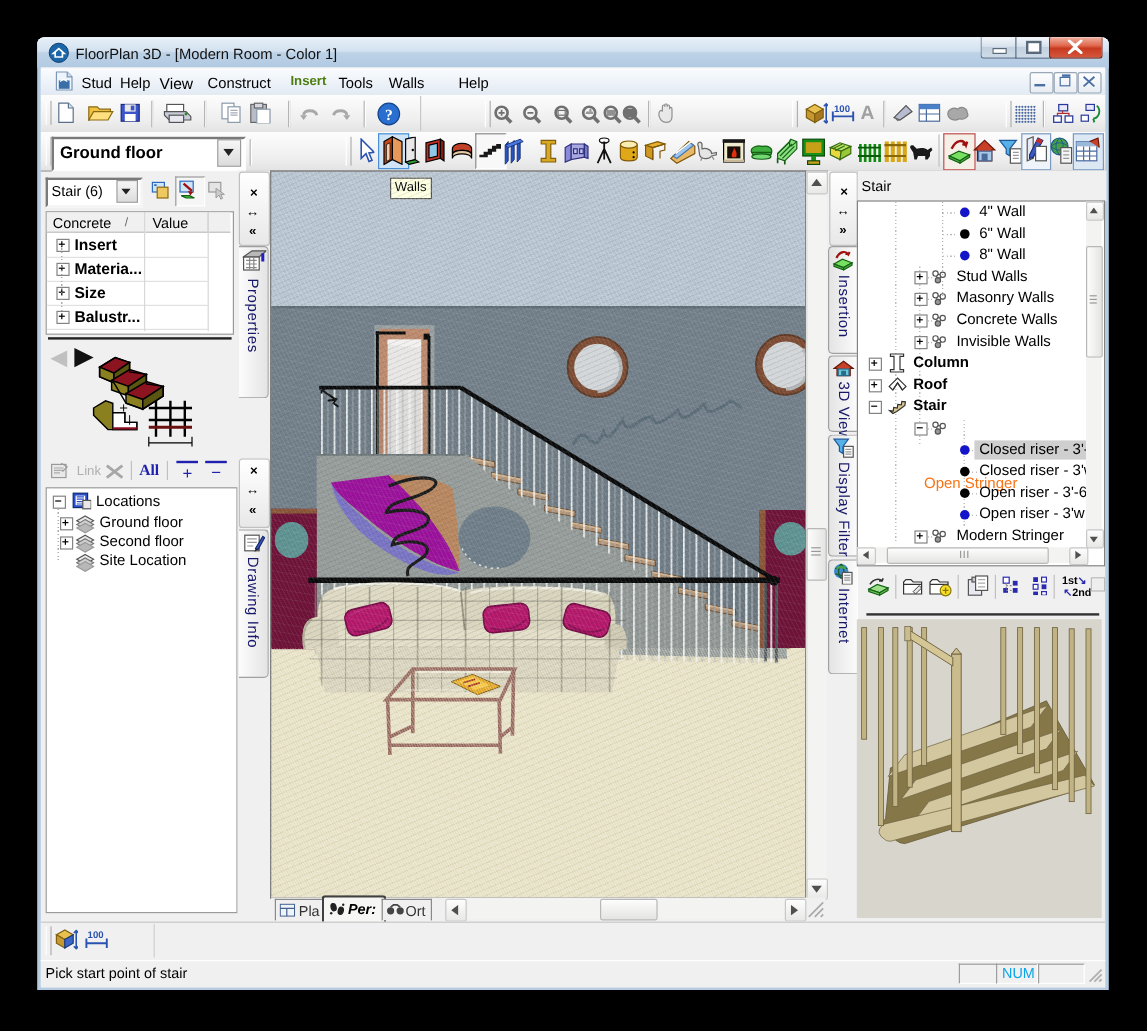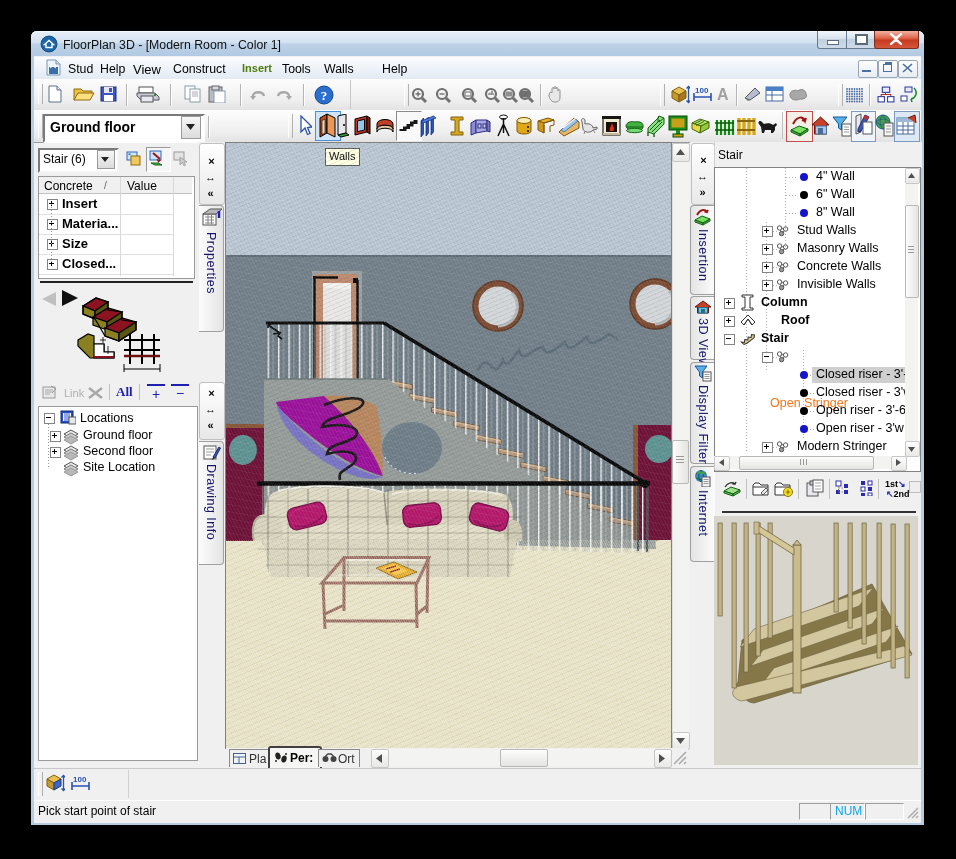--- a/index.html
+++ b/index.html
@@ -427,21 +427,21 @@
 <div class="tx" style="left:62px;top:216px;font-size:13px;font-weight:bold;color:#000;">Materia...</div>
 <div class="ab" style="left:39px;top:234px;width:134px;height:20px;border-bottom:1px solid #e0e0e0;"></div>
 <div class="ab" style="left:47px;top:239px;width:9px;height:9px;background:#fff;border:1px solid #848484;"></div>
 <div class="ab" style="left:49px;top:243px;width:5px;height:1px;background:#000;"></div>
 <div class="ab" style="left:51px;top:241px;width:1px;height:5px;background:#000;"></div>
 <div class="tx" style="left:62px;top:236px;font-size:13px;font-weight:bold;color:#000;">Size</div>
 <div class="ab" style="left:39px;top:254px;width:134px;height:20px;border-bottom:1px solid #e0e0e0;"></div>
 <div class="ab" style="left:47px;top:259px;width:9px;height:9px;background:#fff;border:1px solid #848484;"></div>
 <div class="ab" style="left:49px;top:263px;width:5px;height:1px;background:#000;"></div>
 <div class="ab" style="left:51px;top:261px;width:1px;height:5px;background:#000;"></div>
-<div class="tx" style="left:62px;top:256px;font-size:13px;font-weight:bold;color:#000;">Closed...</div>
+<div class="tx" style="left:62px;top:256px;font-size:13px;font-weight:bold;color:#000;">Balustr...</div>
 <div class="ab" style="left:51px;top:204px;width:1px;height:60px;background:repeating-linear-gradient(180deg,#999 0 1px,transparent 1px 3px);"></div>
 <div class="ab" style="left:120px;top:177px;width:1px;height:99px;background:#d8d8d8;"></div>
 <div class="ab" style="left:173px;top:177px;width:1px;height:99px;background:#d8d8d8;"></div>
 <div class="ab" style="left:40px;top:281px;width:153px;height:2px;background:#222;"></div>
 <svg class="ab" style="left:38px;top:284px" width="158" height="92" viewBox="0 0 158 92">
     <path d="M18 8 L4 15 L18 22 Z" fill="#c0c0c0"></path>
     <path d="M24 6 L40 14 L24 22 Z" fill="#111"></path>
     <g stroke="#000" stroke-width="1.2">
       <path d="M45 22 L58 14 L70 18 L57 27 Z" fill="#8c1420"></path>
       <path d="M45 22 L45 30 L57 35 L57 27 Z" fill="#8a8020"></path>
@@ -709,21 +709,21 @@
     <path d="M0.5 4 L12.5 4 M6 4 L6 10.5" stroke="#44618c"></path>
   </svg>
 <div class="tx" style="left:249px;top:752px;font-size:12px;color:#333;">Pla</div>
 <div class="ab" style="left:268px;top:746px;width:50px;height:21px;background:#f6f6f4;border:2px solid #404040;border-bottom:none;border-radius:3px 3px 0 0;"></div>
 <svg class="ab" style="left:274px;top:752px" width="14" height="12" viewBox="0 0 14 12">
     <ellipse cx="4" cy="4" rx="2.6" ry="3.6" fill="#222" transform="rotate(-15 4 4)"></ellipse>
     <ellipse cx="10" cy="7" rx="2.6" ry="3.6" fill="#222" transform="rotate(15 10 7)"></ellipse>
     <circle cx="2" cy="9" r="1" fill="#222"></circle>
     <circle cx="12" cy="2" r="1" fill="#222"></circle>
   </svg>
-<div class="tx" style="left:290px;top:751px;font-size:12px;font-weight:bold;color:#000;">Per:</div>
+<div class="tx" style="left:290px;top:751px;font-size:12px;font-weight:bold;color:#000;font-style:italic;">Per:</div>
 <div class="ab" style="left:318px;top:749px;width:40px;height:17px;background:#f0f0f0;border:1px solid #8a8a8a;border-bottom:none;"></div>
 <svg class="ab" style="left:322px;top:753px" width="15" height="10" viewBox="0 0 15 10">
     <circle cx="3.5" cy="6" r="3" fill="#444"></circle>
     <circle cx="11.5" cy="6" r="3" fill="#444"></circle>
     <path d="M3.5 3 L6 1 L9 1 L11.5 3" fill="none" stroke="#444" stroke-width="1.4"></path>
   </svg>
 <div class="tx" style="left:338px;top:752px;font-size:12px;color:#333;">Ort</div>
 <div class="ab" style="left:371px;top:749px;width:300px;height:17px;background:#f3f3f1;"></div>
 <div class="ab" style="left:371px;top:749px;width:16px;height:17px;background:linear-gradient(180deg,#fdfdfd,#e8e8e6);border:1px solid #c8c8c8;border-radius:2px;"></div>
 <svg class="ab" style="left:376px;top:754px" width="6" height="9" viewBox="0 0 6 9">
@@ -845,21 +845,21 @@
     <path d="M1 1 L12 1 L12 3 L9 3 L9 14 L12 14 L12 16 L1 16 L1 14 L4 14 L4 3 L1 3 Z" fill="#fff" stroke="#333"></path>
   </svg>
 <div class="tx" style="left:761px;top:295px;font-size:12.5px;font-weight:bold;color:#000;">Column</div>
 <div class="ab" style="left:724px;top:316px;width:9px;height:9px;background:#fff;border:1px solid #848484;"></div>
 <div class="ab" style="left:726px;top:320px;width:5px;height:1px;background:#000;"></div>
 <div class="ab" style="left:728px;top:318px;width:1px;height:5px;background:#000;"></div>
 <svg class="ab" style="left:740px;top:313px" width="16" height="14" viewBox="0 0 16 14">
     <path d="M1 9 L8 2 L15 9 L12 12 L8 6 L4 12 Z" fill="#fff" stroke="#333"></path>
     <path d="M4 12 L8 6 L12 12" fill="none" stroke="#333"></path>
   </svg>
-<div class="tx" style="left:761px;top:313px;font-size:12.5px;font-weight:bold;color:#000;margin-left:20px;">Roof</div>
+<div class="tx" style="left:761px;top:313px;font-size:12.5px;font-weight:bold;color:#000;">Roof</div>
 <div class="ab" style="left:724px;top:334px;width:9px;height:9px;background:#fff;border:1px solid #848484;"></div>
 <div class="ab" style="left:726px;top:338px;width:5px;height:1px;background:#000;"></div>
 <svg class="ab" style="left:740px;top:330px" width="16" height="16" viewBox="0 0 16 16">
     <path d="M2 13 L5 13 L5 10 L8 10 L8 7 L11 7 L11 4 L14 4 L14 7 L11 10 L8 13 L5 15 Z" fill="#d8c890" stroke="#333" transform="rotate(8 8 8)"></path>
   </svg>
 <div class="tx" style="left:761px;top:331px;font-size:12.5px;font-weight:bold;color:#000;">Stair</div>
 <div class="ab" style="left:762px;top:352px;width:9px;height:9px;background:#fff;border:1px solid #848484;"></div>
 <div class="ab" style="left:764px;top:356px;width:5px;height:1px;background:#000;"></div>
 <svg class="ab" style="left:776px;top:350px" width="13" height="13" viewBox="0 0 13 13">
     <circle cx="3.6" cy="4" r="2.2" fill="none" stroke="#555" stroke-width="1"></circle>

